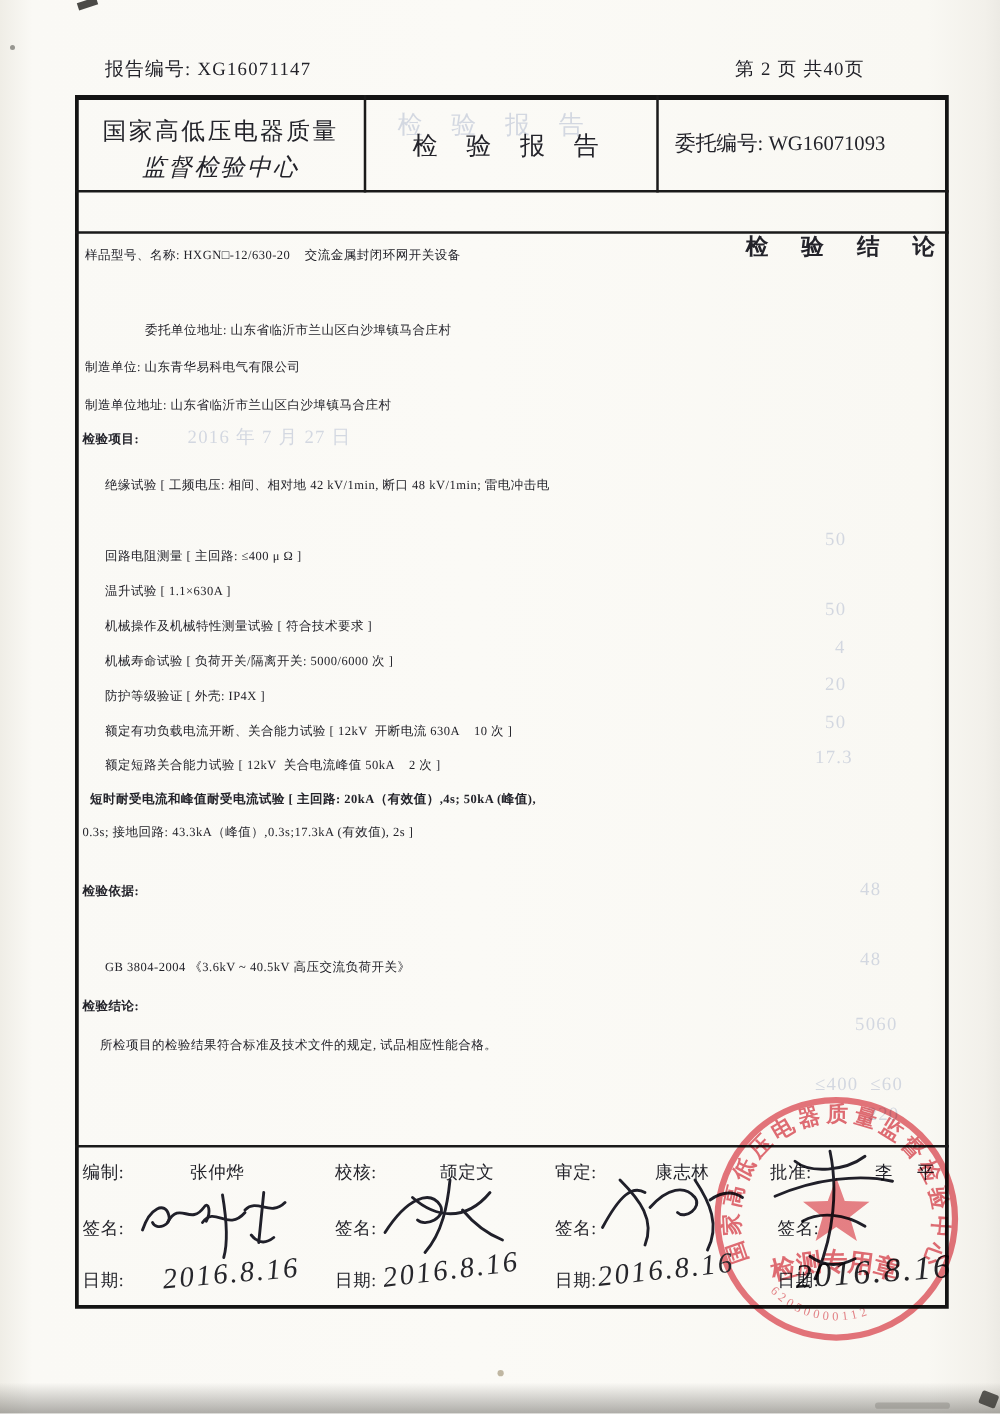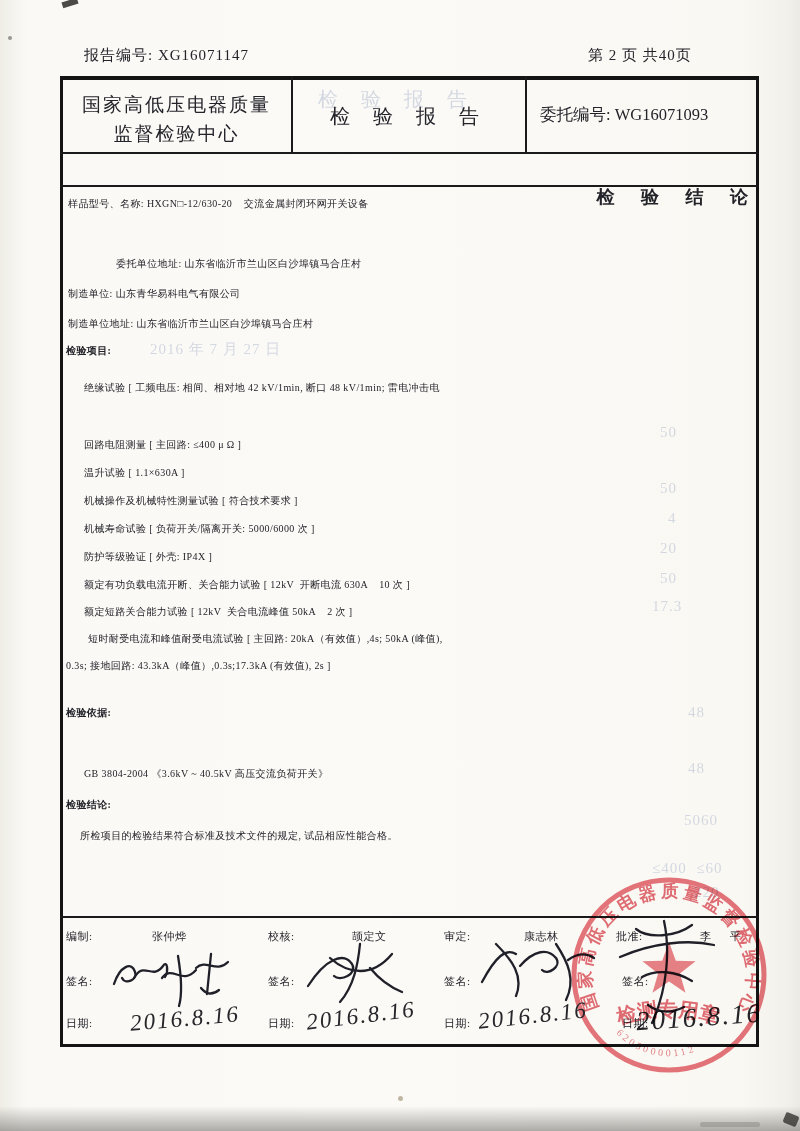--- a/index.html
+++ b/index.html
@@ -12,21 +12,21 @@
   .t{position:absolute;white-space:pre;}
   .meta{font-size:15px;letter-spacing:1px;}
   .ln{position:absolute;background:#1a1a1a;}
   .frame{position:absolute;left:60px;top:76px;width:699px;height:971px;box-sizing:border-box;
          border:3px solid #141414;border-top-width:4px;}
   .hcell{font-size:19px;letter-spacing:2px;text-align:center;}
   .title{font-size:20px;letter-spacing:9px;}
   .sect{font-size:18px;letter-spacing:11px;font-weight:bold;}
   .bl{font-size:10px;letter-spacing:.4px;}
   .lb{font-weight:bold;}
-  .fr{font-size:11px;letter-spacing:.5px;}
+  .fr{font-size:14px;letter-spacing:.5px;}
   .hand{font-style:italic;font-size:23px;color:#26262b;letter-spacing:2px;}
   .g{position:absolute;color:#b4bdd1;opacity:.55;filter:blur(.4px);letter-spacing:1px;white-space:pre;font-size:15px;}
   .sig path{fill:none;stroke:#20202a;stroke-width:2.3px;stroke-linecap:round;}
   .stamp{position:absolute;left:569px;top:875px;mix-blend-mode:multiply;opacity:.88;}
   .shadow{position:absolute;left:0;top:1106px;width:800px;height:25px;
           background:linear-gradient(to bottom,rgba(95,93,88,0),rgba(95,93,88,.5));}
   .artifact{position:absolute;}
 </style>
 </head>
 <body>
@@ -51,40 +51,40 @@
   <div class="t meta" style="left:588px;top:46px;">第 2 页 共40页</div>
 
   <div class="frame"></div>
   <div class="ln" style="left:60px;top:152px;width:699px;height:2px;"></div>
   <div class="ln" style="left:60px;top:185px;width:699px;height:2px;"></div>
   <div class="ln" style="left:60px;top:916px;width:699px;height:2px;"></div>
   <div class="ln" style="left:291px;top:76px;width:2px;height:78px;"></div>
   <div class="ln" style="left:525px;top:76px;width:2px;height:78px;"></div>
 
   <div class="t hcell" style="left:62px;top:92px;width:229px;">国家高低压电器质量</div>
-  <div class="t hcell" style="left:62px;top:121px;width:229px;">监督检验中心</div>
+  <div class="t hcell" style="left:62px;top:121px;width:229px;font-style:italic;">监督检验中心</div>
   <div class="t title" style="left:330px;top:103px;">检 验 报 告</div>
   <div class="t" style="left:540px;top:104px;font-size:16.5px;"><span>委托编号: </span><span>WG16071093</span></div>
 
   <div class="t sect" style="left:62px;top:157px;width:697px;text-align:right;margin-top:28px;">检 验 结 论</div>
 
   <div class="t bl" style="left:68px;top:197px;">样品型号、名称: HXGN□-12/630-20    交流金属封闭环网开关设备</div>
   <div class="t bl" style="left:68px;top:257px;margin-left:48px;">委托单位地址: 山东省临沂市兰山区白沙埠镇马合庄村</div>
   <div class="t bl" style="left:68px;top:287px;">制造单位: 山东青华易科电气有限公司</div>
   <div class="t bl" style="left:68px;top:317px;">制造单位地址: 山东省临沂市兰山区白沙埠镇马合庄村</div>
   <div class="t bl lb" style="left:66px;top:344px;">检验项目:</div>
   <div class="t bl" style="left:84px;top:381px;">绝缘试验 [ 工频电压: 相间、相对地 42 kV/1min, 断口 48 kV/1min; 雷电冲击电</div>
   <div class="t bl" style="left:84px;top:438px;">回路电阻测量 [ 主回路: ≤400 μ Ω ]</div>
   <div class="t bl" style="left:84px;top:466px;">温升试验 [ 1.1×630A ]</div>
   <div class="t bl" style="left:84px;top:494px;">机械操作及机械特性测量试验 [ 符合技术要求 ]</div>
   <div class="t bl" style="left:84px;top:522px;">机械寿命试验 [ 负荷开关/隔离开关: 5000/6000 次 ]</div>
   <div class="t bl" style="left:84px;top:550px;">防护等级验证 [ 外壳: IP4X ]</div>
   <div class="t bl" style="left:84px;top:578px;">额定有功负载电流开断、关合能力试验 [ 12kV  开断电流 630A    10 次 ]</div>
   <div class="t bl" style="left:84px;top:605px;">额定短路关合能力试验 [ 12kV  关合电流峰值 50kA    2 次 ]</div>
-  <div class="t bl" style="left:88px;top:632px;">短时耐受电流和峰值耐受电流试验 [ 主回路: 20kA（有效值）,4s; 50kA (峰值),</div>
+  <div class="t bl" style="left:72px;top:632px;font-weight:bold;">短时耐受电流和峰值耐受电流试验 [ 主回路: 20kA（有效值）,4s; 50kA (峰值),</div>
   <div class="t bl" style="left:66px;top:659px;">0.3s; 接地回路: 43.3kA（峰值）,0.3s;17.3kA (有效值), 2s ]</div>
   <div class="t bl lb" style="left:66px;top:706px;">检验依据:</div>
   <div class="t bl" style="left:84px;top:767px;">GB 3804-2004 《3.6kV ~ 40.5kV 高压交流负荷开关》</div>
   <div class="t bl lb" style="left:66px;top:798px;">检验结论:</div>
   <div class="t bl" style="left:80px;top:829px;">所检项目的检验结果符合标准及技术文件的规定, 试品相应性能合格。</div>
 
   <span class="t fr" style="left:66px;top:929px;">编制:</span>
   <span class="t fr" style="left:152px;top:929px;">张仲烨</span>
   <span class="t fr" style="left:268px;top:929px;">校核:</span>
   <span class="t fr" style="left:352px;top:929px;">颉定文</span>

